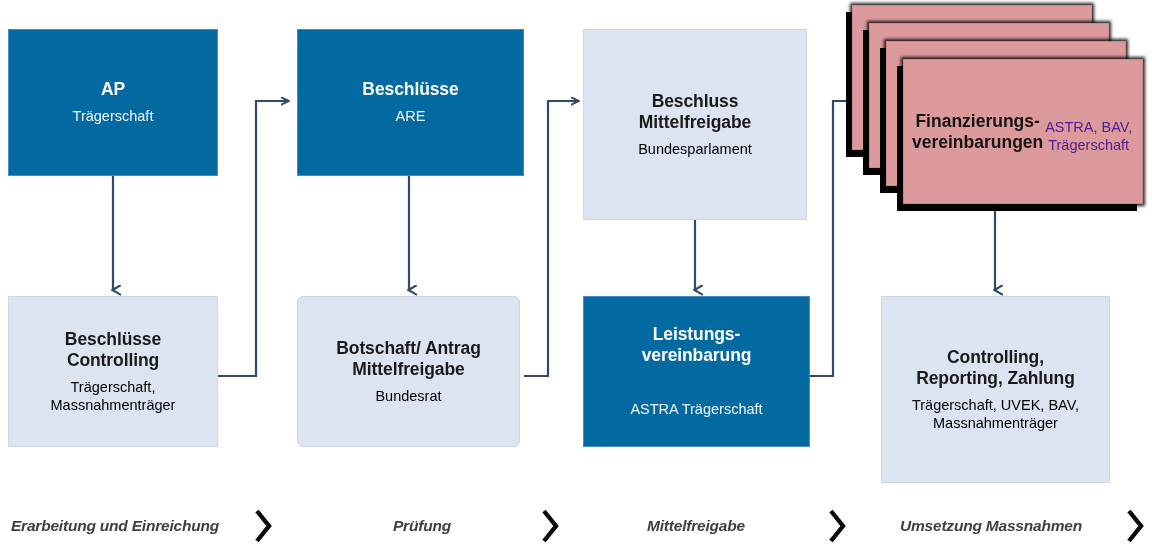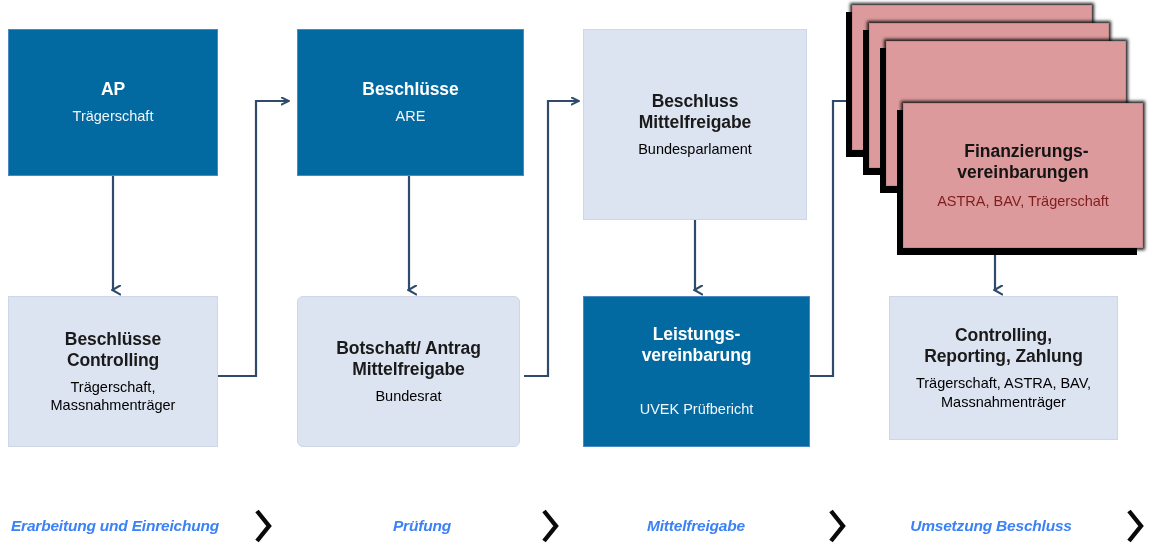--- a/index.html
+++ b/index.html
@@ -76,37 +76,36 @@
     z-index: 4;
   }
   .stack-card {
     position: absolute;
     background: #dd9a9c;
     border: 1px solid #c98a8c;
     box-shadow: -6px 7px 0 0 #000000, 0 0 3px 2px rgba(0,0,0,0.85);
   }
   .stack-card.top {
     display: flex;
-    flex-direction: column;
-    align-items: center;
-    justify-content: center;
-    text-align: right;
+    flex-direction: row;
+    align-items: center;
+    justify-content: center;
+    text-align: center;
     padding: 6px 8px;
-    margin-top: 44px;
   }
   .stack-card.top .title {
     font-weight: bold;
     font-size: 17.5px;
     line-height: 1.2;
     color: #141414;
   }
   .stack-card.top .sub {
     font-size: 14.5px;
     line-height: 1.25;
-    color: #7f1d1d;
+    color: #4c1d95;
     margin-top: 9px;
   }
 
   
   #phase-band {
     position: absolute;
     left: 0;
     top: 498px;
     width: 1152px;
     height: 55px;
@@ -118,21 +117,21 @@
     height: 55px;
     display: flex;
     align-items: center;
     justify-content: center;
   }
   .phase-label {
     font-family: "Liberation Sans", sans-serif;
     font-style: italic;
     font-weight: bold;
     font-size: 15.5px;
-    color: #3b82f6;
+    color: #404040;
     white-space: nowrap;
     letter-spacing: -0.2px;
   }
   .phase-chevron {
     position: absolute;
     top: 0;
     height: 55px;
     width: 30px;
     display: flex;
     align-items: center;
@@ -222,30 +221,30 @@
       <span>Mittelfreigabe</span>
     </div>
     <div class="sub">Bundesrat</div>
   </div>
 
   <div class="node blue" style="left:583px; top:296px; width:227px; height:151px;gap:27px;">
     <div class="title">
       <span>Leistungs-</span><br>
       <span>vereinbarung</span>
     </div>
-    <div class="sub">UVEK Prüfbericht</div>
-  </div>
-
-  <div class="node pale" style="left:881px; top:296px; width:229px; height:144px;margin-left:8px;">
+    <div class="sub">ASTRA Trägerschaft</div>
+  </div>
+
+  <div class="node pale" style="left:881px; top:296px; width:229px; height:187px;">
     <div class="title">
       <span>Controlling,</span><br>
       <span>Reporting, Zahlung</span>
     </div>
     <div class="sub">
-      <span>Trägerschaft, ASTRA, BAV,</span><br>
+      <span>Trägerschaft, UVEK, BAV,</span><br>
       <span>Massnahmenträger</span>
     </div>
   </div>
 
   <div id="phase-band">
 
     <div class="phase" style="left:0px; width:230px;">
       <span class="phase-label">Erarbeitung und Einreichung</span>
     </div>
     <div class="phase-chevron" style="left:248px;">
@@ -266,21 +265,21 @@
     <div class="phase" style="left:586px; width:220px;">
       <span class="phase-label">Mittelfreigabe</span>
     </div>
     <div class="phase-chevron" style="left:822px;">
       <svg width="20" height="34" viewBox="0 0 20 34" aria-hidden="true">
         <path d="M4,2 L16,17 L4,32" fill="none" stroke="#0a0a0a" stroke-width="4.4" stroke-linecap="butt" stroke-linejoin="miter"></path>
       </svg>
     </div>
 
     <div class="phase" style="left:872px; width:238px;">
-      <span class="phase-label">Umsetzung Beschluss</span>
+      <span class="phase-label">Umsetzung Massnahmen</span>
     </div>
     <div class="phase-chevron" style="left:1120px;">
       <svg width="20" height="34" viewBox="0 0 20 34" aria-hidden="true">
         <path d="M4,2 L16,17 L4,32" fill="none" stroke="#0a0a0a" stroke-width="4.4" stroke-linecap="butt" stroke-linejoin="miter"></path>
       </svg>
     </div>
 
   </div>
 
 </div>

